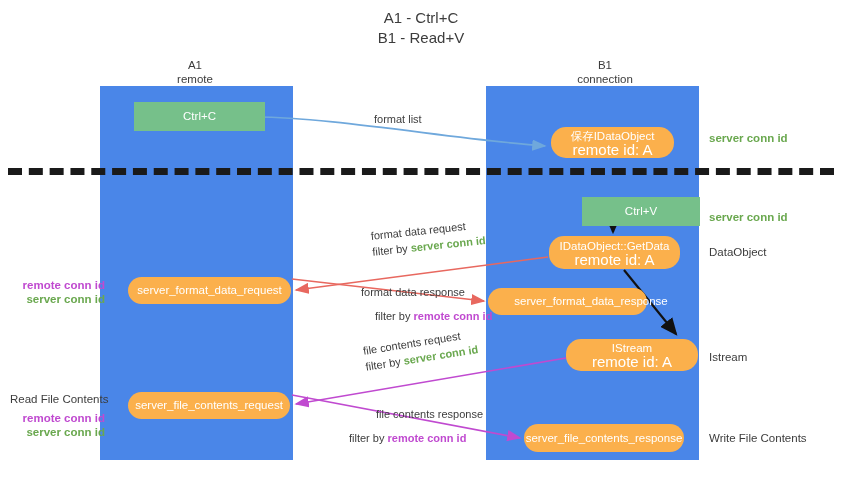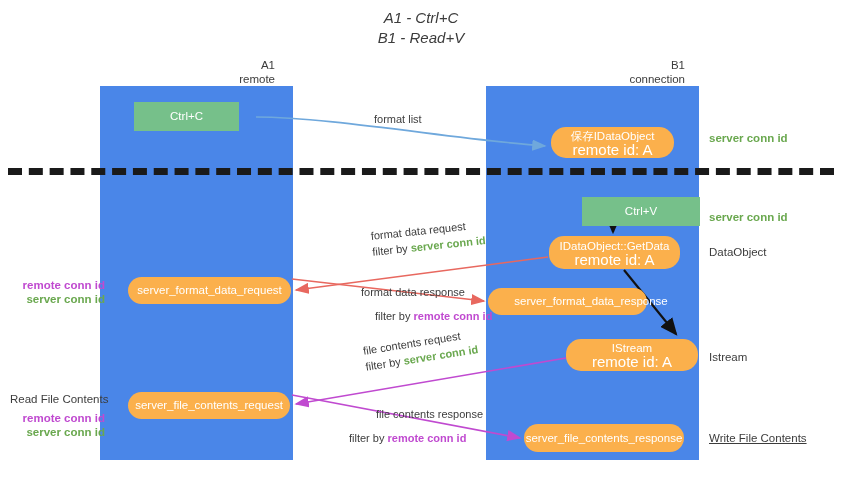--- a/index.html
+++ b/index.html
@@ -8,26 +8,26 @@
     background:#ffffff;
     font-family:"Liberation Sans","DejaVu Sans",sans-serif;
     position:relative;overflow:hidden;
     color:#404040;
   }
   #stage{position:absolute;left:0;top:0;width:842px;height:485px;}
 
   
   .title{
     position:absolute;left:0;top:8px;width:842px;
-    text-align:center;font-size:15px;line-height:20px;color:#3c3c3c;font-style:italic;
+    text-align:center;font-size:15px;line-height:20px;color:#3c3c3c;
   }
 
   
   .lane-head{
-    position:absolute;text-align:right;font-size:11.5px;
+    position:absolute;text-align:center;font-size:11.5px;
     line-height:14px;color:#3c3c3c;width:160px;
   }
   #head-a1{left:115px;top:58px;}
   #head-b1{left:525px;top:58px;}
 
   
   .lane{position:absolute;background:#4a86e8;}
   #lane-a1{left:100px;top:86px;width:193px;height:374px;}
   #lane-b1{left:486px;top:86px;width:213px;height:374px;}
 
@@ -41,41 +41,41 @@
   .box{
     position:absolute;display:flex;flex-direction:column;
     align-items:center;justify-content:center;
     color:#ffffff;font-size:11.5px;line-height:13px;
     text-align:center;box-sizing:border-box;z-index:6;
   }
   .box .l2{font-size:15px;}
   .green{background:#76c08a;}
   .orange{background:#fbb04c;border-radius:15px;}
 
-  #box-ctrlc{left:134px;top:102px;width:105px;height:29px;}
+  #box-ctrlc{left:134px;top:102px;width:131px;height:29px;}
   #box-save{left:551px;top:127px;width:123px;height:31px;}
   #box-ctrlv{left:582px;top:179px;width:118px;height:29px;margin-top:18px;}
   #box-getdata{left:549px;top:236px;width:131px;height:33px;}
   #box-istream{left:566px;top:339px;width:132px;height:32px;}
   #box-fdreq{left:128px;top:277px;width:163px;height:27px;}
   #box-fdres{left:488px;top:288px;width:159px;height:27px;padding-left:47px;}
   #box-fcreq{left:128px;top:392px;width:162px;height:27px;}
   #box-fcres{left:524px;top:424px;width:160px;height:28px;}
 
   
   .side{position:absolute;font-size:11.5px;line-height:14px;z-index:7;}
   .green-t{color:#6aa84f;font-weight:bold;}
   .mag-t{color:#c04ad0;font-weight:bold;}
   .plain{color:#3c3c3c;}
 
   #s-conn1{left:709px;top:131px;}
   #s-conn2{left:709px;top:210px;}
   #s-dataobject{left:709px;top:245px;}
   #s-istream{left:709px;top:350px;}
-  #s-write{left:709px;top:431px;text-decoration:underline;}
+  #s-write{left:709px;top:431px;}
   #s-read{left:10px;top:392px;}
   #l-ids-1{left:10px;top:278px;text-align:right;width:95px;}
   #l-ids-2{left:10px;top:411px;text-align:right;width:95px;}
 
   
   .edge{position:absolute;font-size:11px;line-height:14px;z-index:7;white-space:nowrap;}
   .edge .mix{color:#3c3c3c;}
 
   #e-formatlist{left:374px;top:112px;}
 

